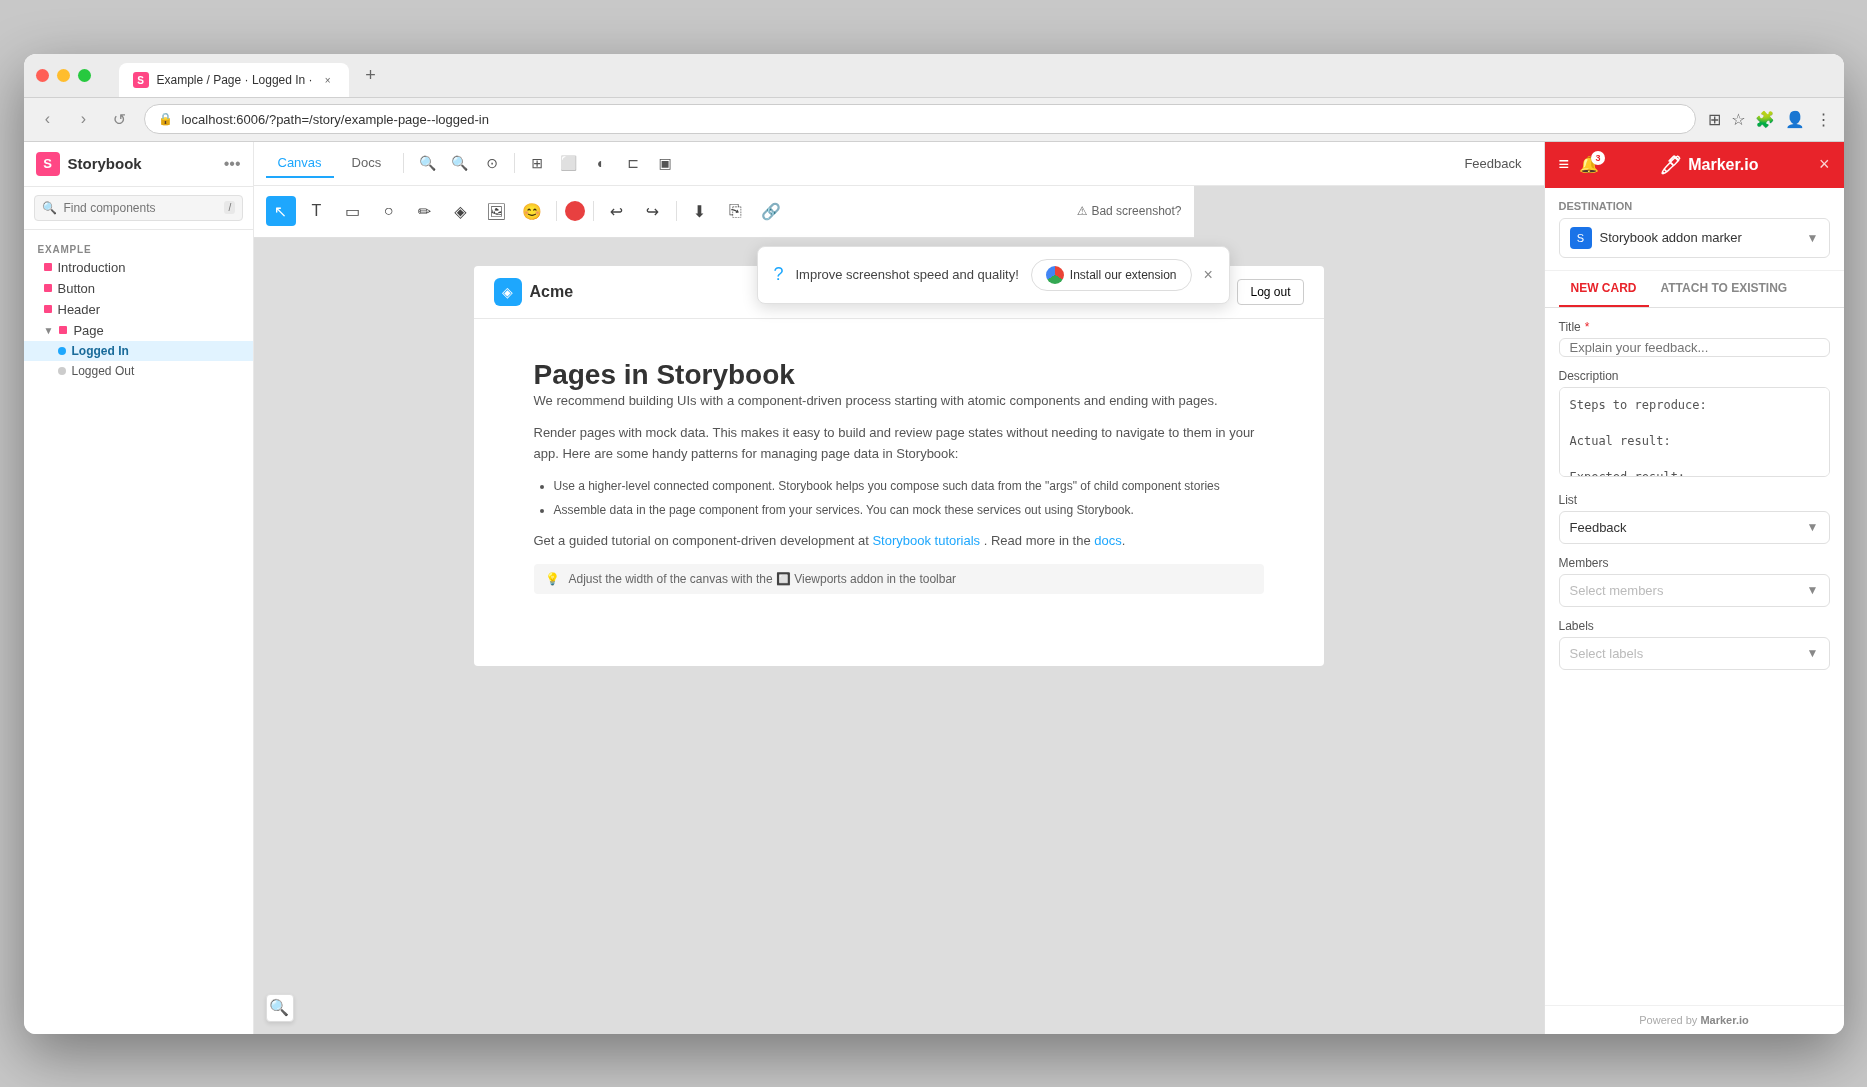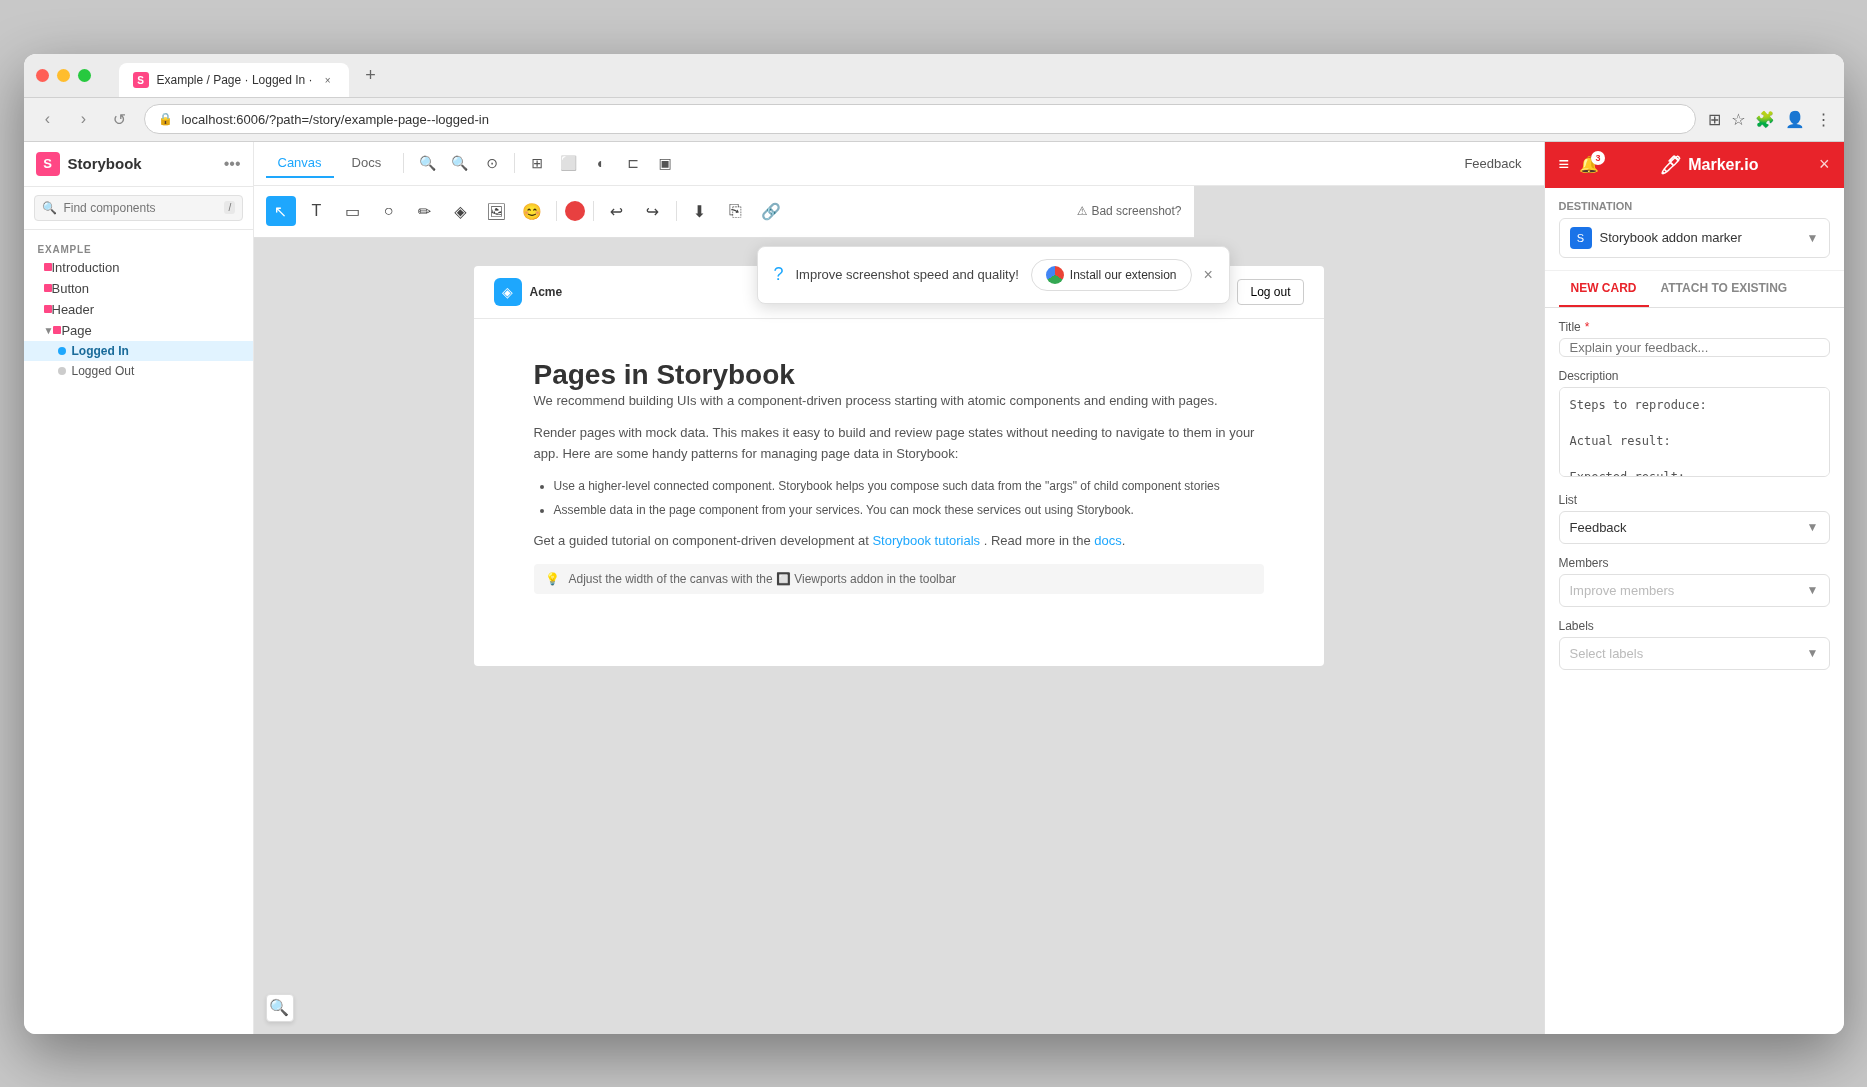--- a/index.html
+++ b/index.html
@@ -211,20 +211,21 @@
       padding: 6px 14px 2px;
       text-transform: uppercase;
     }
     .sb-item {
       display: flex;
       align-items: center;
       padding: 3px 20px 3px 20px;
       font-size: 13px;
       color: #444;
       cursor: pointer;
+      gap: 6px;
     }
     .sb-sub-item {
       display: flex;
       align-items: center;
       padding: 3px 14px 3px 34px;
       font-size: 12px;
       color: #555;
       cursor: pointer;
       gap: 6px;
     }
@@ -791,21 +792,21 @@
             <button class="install-btn">
               <div class="chrome-icon"></div>
               <span>Install our extension</span>
             </button>
             <span class="banner-close">×</span>
           </div>
 
           <div class="sb-inner-content">
             <div style="padding: 12px 20px; border-bottom: 1px solid #e8e8e8; display:flex; align-items:center; gap:8px;">
               <div style="width:28px;height:28px;background:#1ea7fd;border-radius:6px;display:flex;align-items:center;justify-content:center;color:#fff;font-size:14px;">◈</div>
-              <span style="font-size:12px;font-weight:700;color:#333;">Acme</span>
+              <span style="font-size:16px;font-weight:700;color:#333;">Acme</span>
               <button class="logout-btn" style="margin-left:auto;">Log out</button>
             </div>
             <div class="sb-inner-page">
               <h1>Pages in Storybook</h1>
               <p>
                 <span>We recommend building UIs with a component-driven process starting with atomic components and ending with pages.</span>
               </p>
               <p>
                 <span>Render pages with mock data. This makes it easy to build and review page states without needing to navigate to them in your app. Here are some handy patterns for managing page data in Storybook:</span>
               </p>
@@ -881,32 +882,36 @@
             <div class="marker-field-label">List</div>
             <div class="marker-select-box">
               <span class="marker-select-value">Feedback</span>
               <span class="marker-select-arrow">▼</span>
             </div>
           </div>
 
           <div class="marker-field">
             <div class="marker-field-label">Members</div>
             <div class="marker-select-box">
-              <span class="marker-select-placeholder">Improve members</span>
+              <span class="marker-select-placeholder">Select members</span>
               <span class="marker-select-arrow">▼</span>
             </div>
           </div>
 
           <div class="marker-field">
             <div class="marker-field-label">Labels</div>
             <div class="marker-select-box">
               <span class="marker-select-placeholder">Select labels</span>
               <span class="marker-select-arrow">▼</span>
             </div>
           </div>
         </div>
 
 
+        <div class="marker-footer">
+          <span>Powered by</span>
+          <a href="#" class="marker-footer-link">Marker.io</a>
+        </div>
       </div>
 
     </div>
   </div>
 </div>
 
 </body></html>

